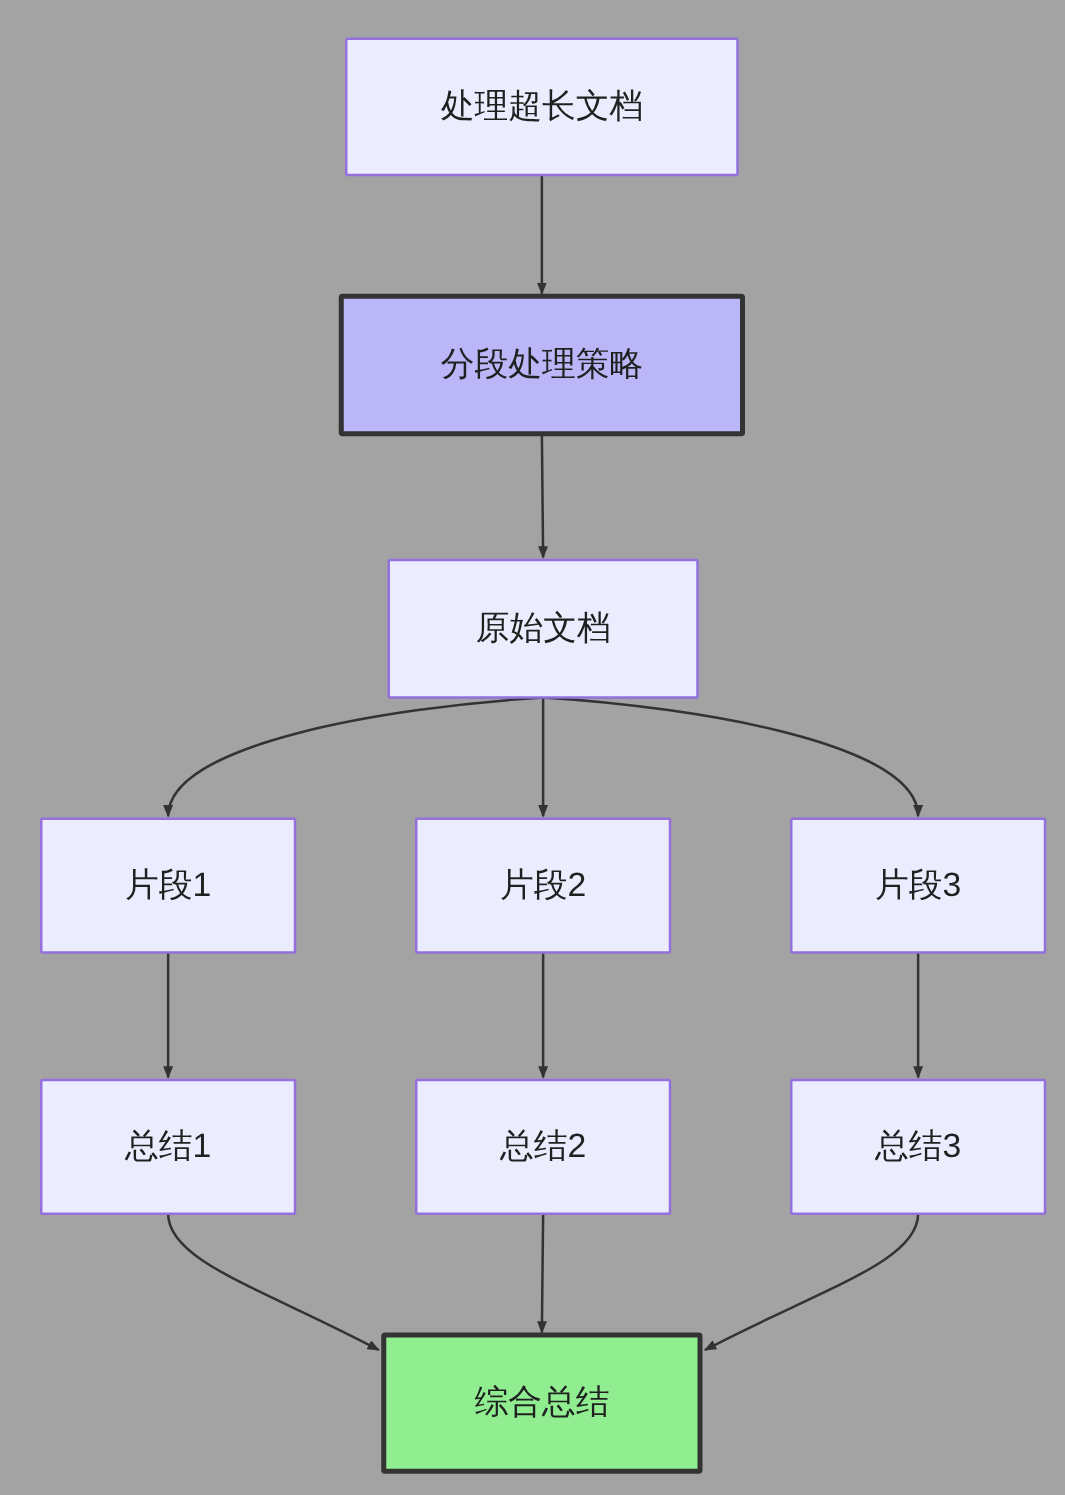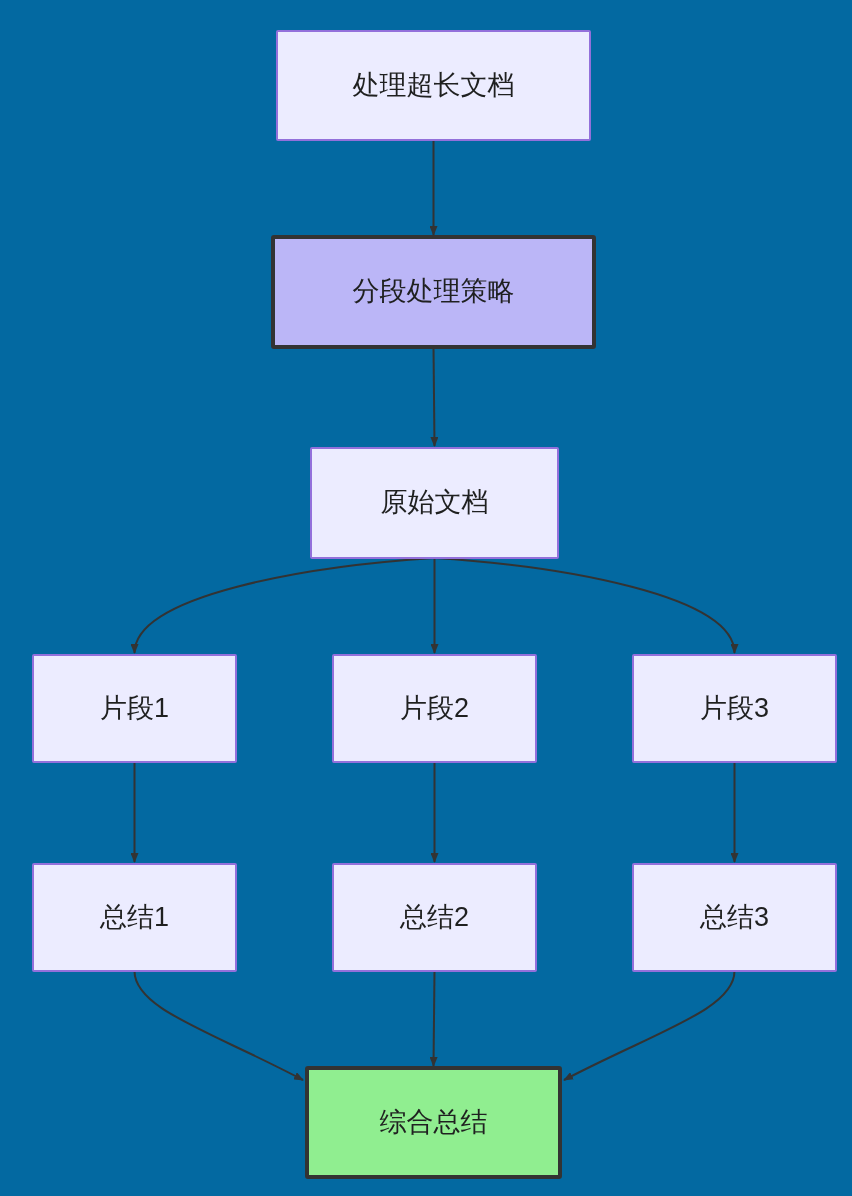--- a/index.html
+++ b/index.html
@@ -11,21 +11,21 @@
   body {
     width: 852px;
     height: 1196px;
     overflow: hidden;
     font-family: "Liberation Sans", "DejaVu Sans", sans-serif;
   }
   #diagram-root {
     position: relative;
     width: 852px;
     height: 1196px;
-    background: #0369a1;
+    background: #a3a3a3;
   }
   svg.flow-svg {
     position: absolute;
     top: 0;
     left: 0;
     width: 852px;
     height: 1196px;
     display: block;
   }
   .edge-path {

